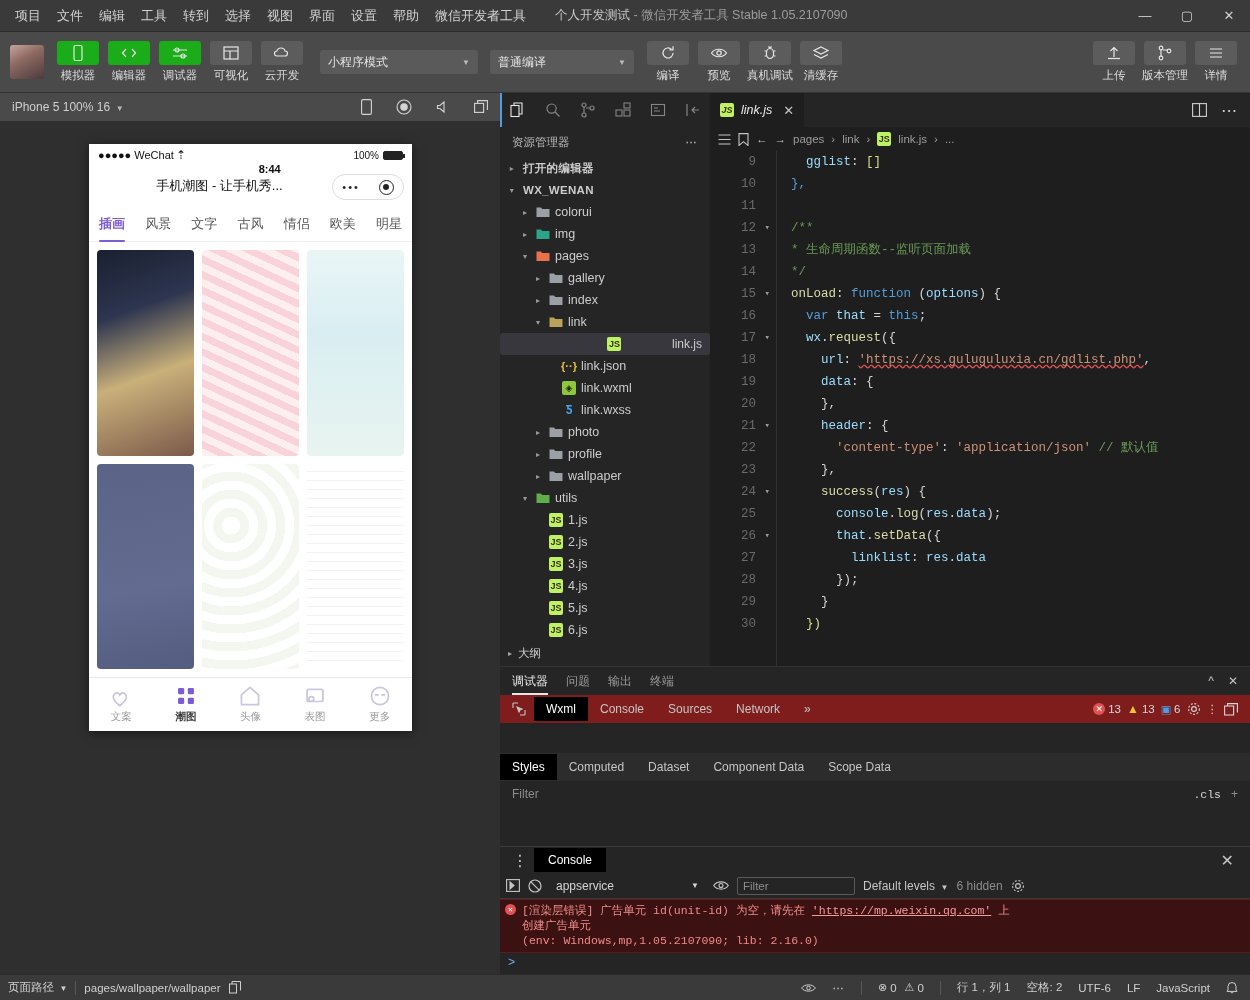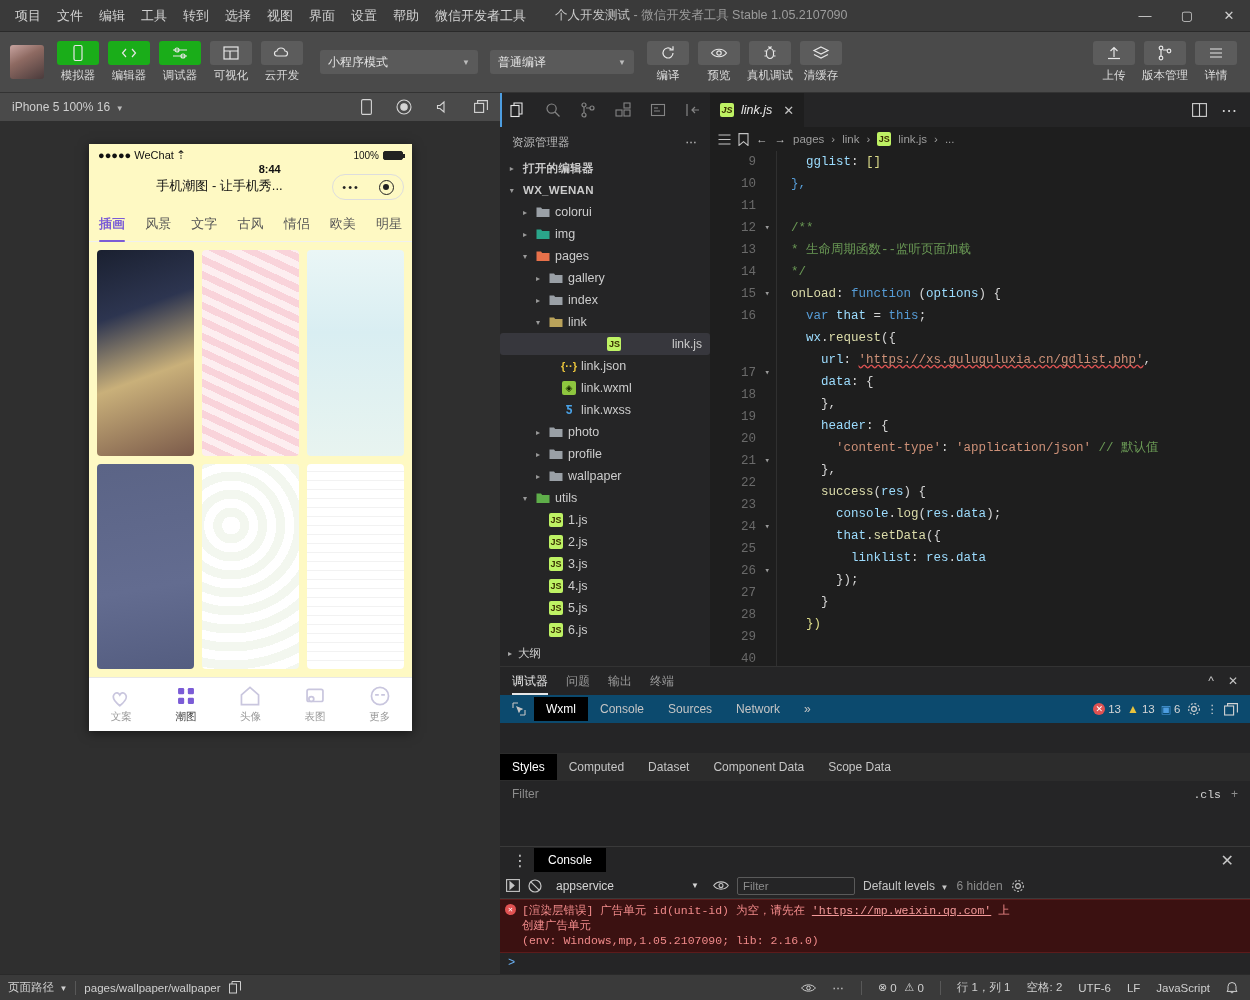--- a/index.html
+++ b/index.html
@@ -37,21 +37,21 @@
 
   
   .mainrow { flex:1; display:flex; min-height:0; }
 
   
   .sim { width:500px; flex:0 0 500px; display:flex; flex-direction:column; background:#4a4a4a; }
   .simbar { height:28px; display:flex; align-items:center; padding:0 12px; font-size:12px;
     color:#cfcfcf; background:#4a4a4a; flex:0 0 28px; }
   .simbar .icons { margin-left:auto; display:flex; gap:24px; align-items:center; color:#d4d4d4; }
   .simstage { flex:1; background:#2f2f2f; position:relative; }
-  .phone { position:absolute; left:89px; top:23px; width:323px; height:587px; background:#fef9c3;
+  .phone { position:absolute; left:89px; top:23px; width:323px; height:587px; background:#ffffff;
     box-shadow:0 2px 10px rgba(0,0,0,.5); display:flex; flex-direction:column; overflow:hidden; }
   .statusbar { height:22px; display:flex; align-items:center; padding:0 9px; font-size:11px;
     color:#111; flex:0 0 22px; }
   .statusbar .mid { flex:1; text-align:center; font-weight:bold;margin-top:28px; }
   .battery { width:20px; height:9px; border:1px solid #222; border-radius:2px; background:#222;
     margin-left:4px; position:relative; }
   .battery:after { content:""; position:absolute; right:-3px; top:2px; width:2px; height:4px; background:#222; }
   .navbar { height:40px; display:flex; align-items:center; justify-content:center; position:relative;
     flex:0 0 40px; font-size:13px; color:#111; }
   .capsule { position:absolute; right:8px; top:8px; width:72px; height:26px; border:1px solid #ddd;
@@ -64,21 +64,21 @@
     border-bottom:1px solid #f0f0f0; }
   .cat { flex:1; text-align:center; font-size:13px; color:#555; position:relative; padding:8px 0; }
   .cat.on { color:#7b5cd6; font-weight:bold; }
   .cat.on:after { content:""; position:absolute; left:22%; right:22%; bottom:-1px; height:2px;
     background:#7b5cd6; border-radius:2px; }
   .grid { flex:1; display:grid; grid-template-columns:repeat(3,1fr); gap:8px; padding:8px; overflow:hidden; }
   .thumb { border-radius:4px; overflow:hidden; background:#eee; }
   .tabbar { height:54px; flex:0 0 54px; border-top:1px solid #e8e8e8; display:flex; background:#fff; }
   .tab { flex:1; display:flex; flex-direction:column; align-items:center; justify-content:center; gap:3px; }
   .tab .tl { font-size:10.5px; color:#9a9a9a; }
-  .tab.on .tl { color:#3b3b3b; font-weight:normal; }
+  .tab.on .tl { color:#3b3b3b; font-weight:bold; }
 
   
   .edcol { flex:1; display:flex; flex-direction:column; min-width:0; background:#1e1e1e; }
   .edtop { flex:1; display:flex; min-height:0; }
   .explorer { width:210px; flex:0 0 210px; background:#252526; display:flex; flex-direction:column; }
   .icostrip { height:34px; display:flex; align-items:center; gap:0; flex:0 0 34px; background:#252526; }
   .ico { width:40px; height:34px; display:flex; align-items:center; justify-content:center; color:#858585; }
   .ico.on { color:#e7e7e7; box-shadow:inset 2px 0 0 #4d9de0; }
   .exhead { height:30px; display:flex; align-items:center; padding:0 12px; font-size:11.5px;
     color:#bbbbbb; flex:0 0 30px; }
@@ -114,21 +114,21 @@
   .cmt{color:#6a9955}.pun{color:#d4d4d4}.ylw{color:#dcdc8a}.blu{color:#569cd6}
   .err-underline{ text-decoration:underline wavy #e05252; text-decoration-skip-ink:none; }
 
   
   .dbg { height:180px; flex:0 0 180px; background:#252526; display:flex; flex-direction:column;
     border-top:1px solid #333; }
   .dbgtop { height:28px; flex:0 0 28px; display:flex; align-items:center; gap:18px; padding:0 12px;
     font-size:12px; color:#9a9a9a; }
   .dbgtop .dt.on { color:#e7e7e7; box-shadow:inset 0 -2px 0 #e7e7e7; }
   .dbgtop .rt { margin-left:auto; display:flex; gap:14px; color:#c5c5c5; }
-  .devtools { height:28px; flex:0 0 28px; display:flex; align-items:center; gap:0; background:#0c4a6e;
+  .devtools { height:28px; flex:0 0 28px; display:flex; align-items:center; gap:0; background:#7f1d1d;
     padding:0 4px; font-size:12px; }
   .dvt { padding:5px 12px; color:#c5c5c5; }
   .dvt.on { background:#000; color:#fff; }
   .counters { margin-left:auto; display:flex; align-items:center; gap:6px; font-size:11.5px; padding-right:8px; }
   .badge { display:flex; align-items:center; gap:3px; color:#d7d7d7; }
   .dot { width:12px; height:12px; border-radius:50%; display:flex; align-items:center;
     justify-content:center; font-size:9px; color:#fff; font-weight:bold; }
   .emptyband { height:30px; background:#252526; flex:0 0 30px; }
   .styletabs { height:28px; flex:0 0 28px; display:flex; align-items:center; background:#2c2c2c; font-size:12px; }
   .st { padding:6px 12px; color:#c5c5c5; }
@@ -699,34 +699,34 @@
           <div class="code">
             <div class="gut" id="gutter">
                 <div style="position: relative;">9</div>
                 <div style="position: relative;">10</div>
                 <div style="position: relative;">11</div>
                 <div style="position: relative;">12<span class="fold">▾</span></div>
                 <div style="position: relative;">13</div>
                 <div style="position: relative;">14</div>
                 <div style="position: relative;">15<span class="fold">▾</span></div>
                 <div style="position: relative;">16</div>
-                <div style="position: relative; margin-top: 35px;">17<span class="fold">▾</span></div>
+                <div style="position: relative;">17<span class="fold">▾</span></div>
                 <div style="position: relative;">18</div>
                 <div style="position: relative;">19</div>
                 <div style="position: relative;">20</div>
                 <div style="position: relative;">21<span class="fold">▾</span></div>
                 <div style="position: relative;">22</div>
                 <div style="position: relative;">23</div>
                 <div style="position: relative;">24<span class="fold">▾</span></div>
                 <div style="position: relative;">25</div>
                 <div style="position: relative;">26<span class="fold">▾</span></div>
                 <div style="position: relative;">27</div>
                 <div style="position: relative;">28</div>
                 <div style="position: relative;">29</div>
-                <div style="position: relative;">40</div>
+                <div style="position: relative;">30</div>
               </div>
             <div class="clines" id="codelines"><div>    <span class="var">gglist</span><span class="pun">: </span><span class="ylw">[]</span></div><div>  <span class="blu">},</span></div><div>&nbsp;</div><div>  <span class="cmt">/**</span></div><div>  <span class="cmt">* 生命周期函数--监听页面加载</span></div><div>  <span class="cmt">*/</span></div><div>  <span class="fn">onLoad</span><span class="pun">: </span><span class="blu">function</span> <span class="pun">(</span><span class="var">options</span><span class="pun">) {</span></div><div>    <span class="blu">var</span> <span class="var">that</span> <span class="pun">=</span> <span class="blu">this</span><span class="pun">;</span></div><div>    <span class="var">wx</span><span class="pun">.</span><span class="fn">request</span><span class="pun">({</span></div><div>      <span class="var">url</span><span class="pun">: </span><span class="str err-underline">'https://xs.guluguluxia.cn/gdlist.php'</span><span class="pun">,</span></div><div>      <span class="var">data</span><span class="pun">: {</span></div><div>      <span class="pun">},</span></div><div>      <span class="var">header</span><span class="pun">: {</span></div><div>        <span class="str">'content-type'</span><span class="pun">: </span><span class="str">'application/json'</span> <span class="cmt">// 默认值</span></div><div>      <span class="pun">},</span></div><div>      <span class="fn">success</span><span class="pun">(</span><span class="var">res</span><span class="pun">) {</span></div><div>        <span class="var">console</span><span class="pun">.</span><span class="fn">log</span><span class="pun">(</span><span class="var">res</span><span class="pun">.</span><span class="var">data</span><span class="pun">);</span></div><div>        <span class="var">that</span><span class="pun">.</span><span class="fn">setData</span><span class="pun">({</span></div><div>          <span class="var">linklist</span><span class="pun">: </span><span class="var">res</span><span class="pun">.</span><span class="var">data</span></div><div>        <span class="pun">});</span></div><div>      <span class="pun">}</span></div><div>    <span class="ylw">})</span></div></div>
           </div>
         </div>
       </div>
 
       <div class="dbg">
         <div class="dbgtop" id="dbg-tabs">
             <span class="dt on" style="padding: 5px 0px;">调试器</span>
             <span class="dt" style="padding: 5px 0px;">问题</span>

